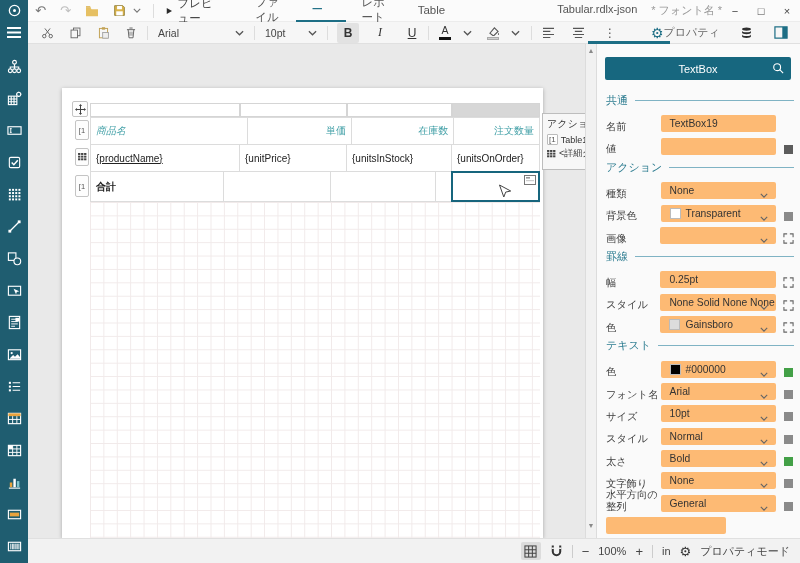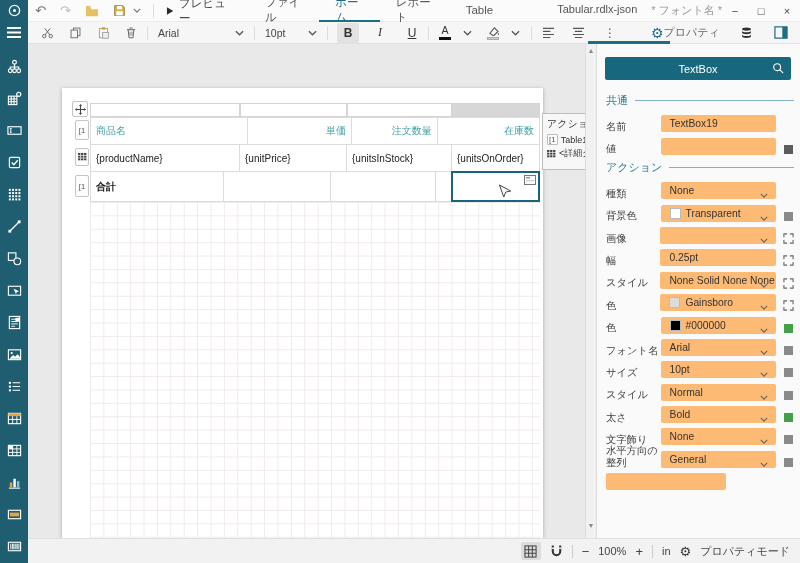--- a/index.html
+++ b/index.html
@@ -14,21 +14,21 @@
               background:#fbfbfb; border-bottom:1px solid #ececec;
               display:flex; align-items:center; }
   #logo { width:28px; height:22px; background:#1f5d70; display:flex; align-items:center; justify-content:center; flex:0 0 auto;}
   .tb-btn { height:22px; display:flex; align-items:center; justify-content:center; padding:0 7px; cursor:default; }
   .tb-sep { width:1px; height:14px; background:#ddd; margin:0 5px; }
   .glyph { font-size:13px; color:#777; }
   .glyph.dim { color:#c0c0c0; }
   #doc-tabs { display:flex; align-items:stretch; height:22px; margin-left:10px; }
   .doc-tab { padding:0 16px; display:flex; align-items:center; font-size:11.5px; color:#555; border-bottom:2px solid transparent; }
   .doc-tab.active { color:#1d6e85; border-bottom-color:#1d6e85; }
-  #title-group { display:flex; gap:14px; margin-left:48px; font-size:11px; color:#555; white-space:nowrap;}
+  #title-group { display:flex; gap:14px; margin-left:96px; font-size:11px; color:#555; white-space:nowrap;}
   #title-modified { color:#999; }
   #win-controls { margin-left:auto; display:flex; }
   .win-btn { width:26px; height:22px; display:flex; align-items:center; justify-content:center; font-size:11px; color:#444; }
 
   
   #toolbar { position:absolute; left:0; top:22px; width:800px; height:22px;
              background:#f6f6f6; border-bottom:1px solid #e0e0e0;
              display:flex; align-items:center; }
   #hamburger { width:28px; height:22px; background:#1f5d70; display:flex; align-items:center; justify-content:center; flex:0 0 auto;}
   .tool { height:20px; min-width:22px; display:flex; align-items:center; justify-content:center; padding:0 4px; border-radius:2px; }
@@ -474,27 +474,27 @@
               <rect x="6.8" y="6" width="2.6" height="2.2" fill="#444"></rect>
             </svg>
           </span>
         </div>
         <div class="row-handle" style="top: 131px; height: 22px;">
           <span>[1</span>
         </div>
       </div>
     <div id="table-rows">
         <div class="t-row" style="top: 73px; height: 28px;">
-          <div class="t-cell hdr" style="width: 162px; border-left: 1px solid rgb(220, 220, 220); border-top: 1px solid rgb(220, 220, 220);">商品名</div>
+          <div class="t-cell hdr" style="width: 162px; border-left: 1px solid rgb(220, 220, 220); border-top: 1px solid rgb(220, 220, 220); font-style: italic;">商品名</div>
           <div class="t-cell hdr right" style="width: 107px; border-top: 1px solid rgb(220, 220, 220);">単価</div>
+          <div class="t-cell hdr right" style="width: 105px; border-top: 1px solid rgb(220, 220, 220);">在庫数</div>
           <div class="t-cell hdr right" style="width: 88px; border-top: 1px solid rgb(220, 220, 220);">注文数量</div>
-          <div class="t-cell hdr right" style="width: 105px; border-top: 1px solid rgb(220, 220, 220);">在庫数</div>
         </div>
         <div class="t-row" style="top: 101px; height: 27px;">
-          <div class="t-cell " style="width: 150px; border-left: 1px solid rgb(220, 220, 220);">{productName}</div>
+          <div class="t-cell " style="width: 150px; border-left: 1px solid rgb(220, 220, 220); text-decoration: underline;">{productName}</div>
           <div class="t-cell " style="width: 107px;">{unitPrice}</div>
           <div class="t-cell " style="width: 105px;">{unitsInStock}</div>
           <div class="t-cell " style="width: 88px;">{unitsOnOrder}</div>
         </div>
         <div class="t-row" style="top: 128px; height: 30px;">
           <div class="t-cell  bold" style="width: 134px; border-left: 1px solid rgb(220, 220, 220);">合計</div>
           <div class="t-cell " style="width: 107px;"></div>
           <div class="t-cell " style="width: 105px;"></div>
           <div class="t-cell " style="width: 88px;"></div>
         </div>
@@ -616,20 +616,24 @@
                 <polyline points="1,1 5,5 9,1" fill="none" stroke="#666" stroke-width="1.4"></polyline>
               </svg>
             </span>
           </div>
           <div class="pextra">
             <svg width="11" height="11" viewBox="0 0 12 12">
               <path d="M1 4.5V1h3.5M7.5 1H11v3.5M11 7.5V11H7.5M4.5 11H1V7.5" fill="none" stroke="#666" stroke-width="1.2"></path>
             </svg>
           </div>
         </div>
+        <div class="sec-hdr">
+          <span>罫線</span>
+          <div class="line"></div>
+        </div>
         <div class="prow">
           <div class="plabel">幅</div>
           <div class="pctrl">
             <span>0.25pt</span>
           </div>
           <div class="pextra">
             <svg width="11" height="11" viewBox="0 0 12 12">
               <path d="M1 4.5V1h3.5M7.5 1H11v3.5M11 7.5V11H7.5M4.5 11H1V7.5" fill="none" stroke="#666" stroke-width="1.2"></path>
             </svg>
           </div>
@@ -659,20 +663,24 @@
               <svg class="chev" width="8" height="5" viewBox="0 0 10 6">
                 <polyline points="1,1 5,5 9,1" fill="none" stroke="#666" stroke-width="1.4"></polyline>
               </svg>
             </span>
           </div>
           <div class="pextra">
             <svg width="11" height="11" viewBox="0 0 12 12">
               <path d="M1 4.5V1h3.5M7.5 1H11v3.5M11 7.5V11H7.5M4.5 11H1V7.5" fill="none" stroke="#666" stroke-width="1.2"></path>
             </svg>
           </div>
+        </div>
+        <div class="sec-hdr">
+          <span>テキスト</span>
+          <div class="line"></div>
         </div>
         <div class="prow">
           <div class="plabel">色</div>
           <div class="pctrl">
             <span class="swatch" style="background: rgb(0, 0, 0);"></span>
             <span>#000000</span>
             <span class="chev">
               <svg class="chev" width="8" height="5" viewBox="0 0 10 6">
                 <polyline points="1,1 5,5 9,1" fill="none" stroke="#666" stroke-width="1.4"></polyline>
               </svg>

